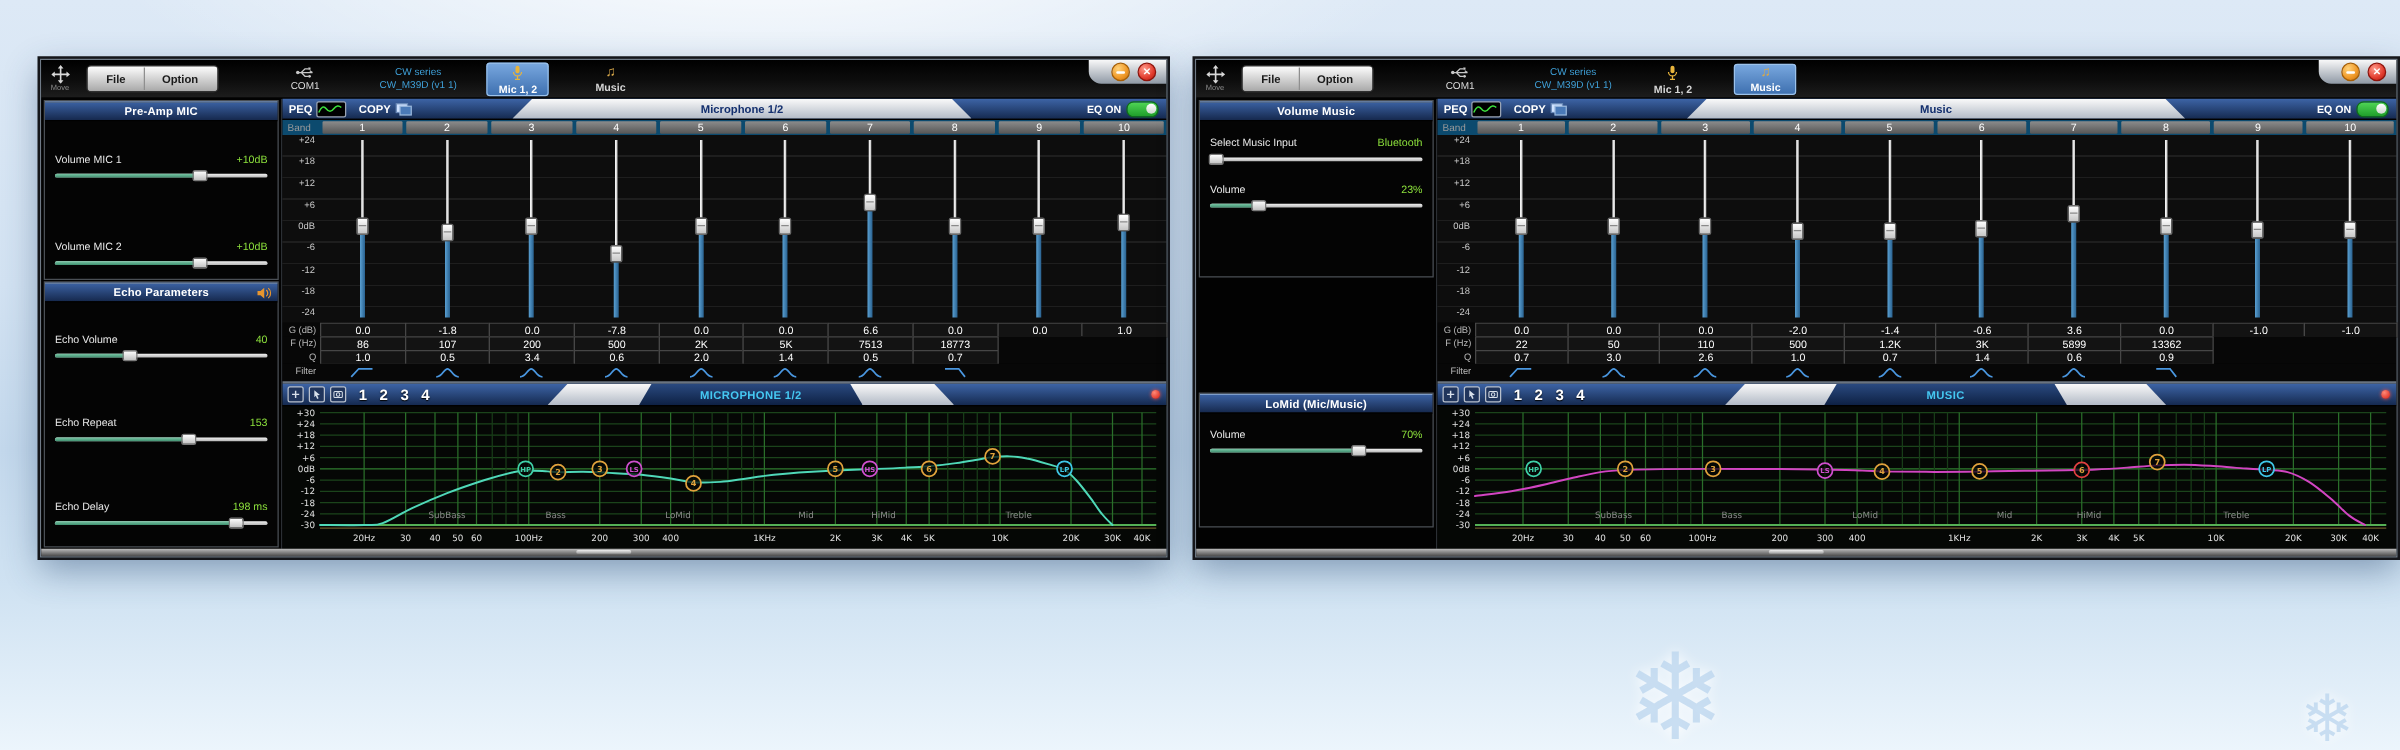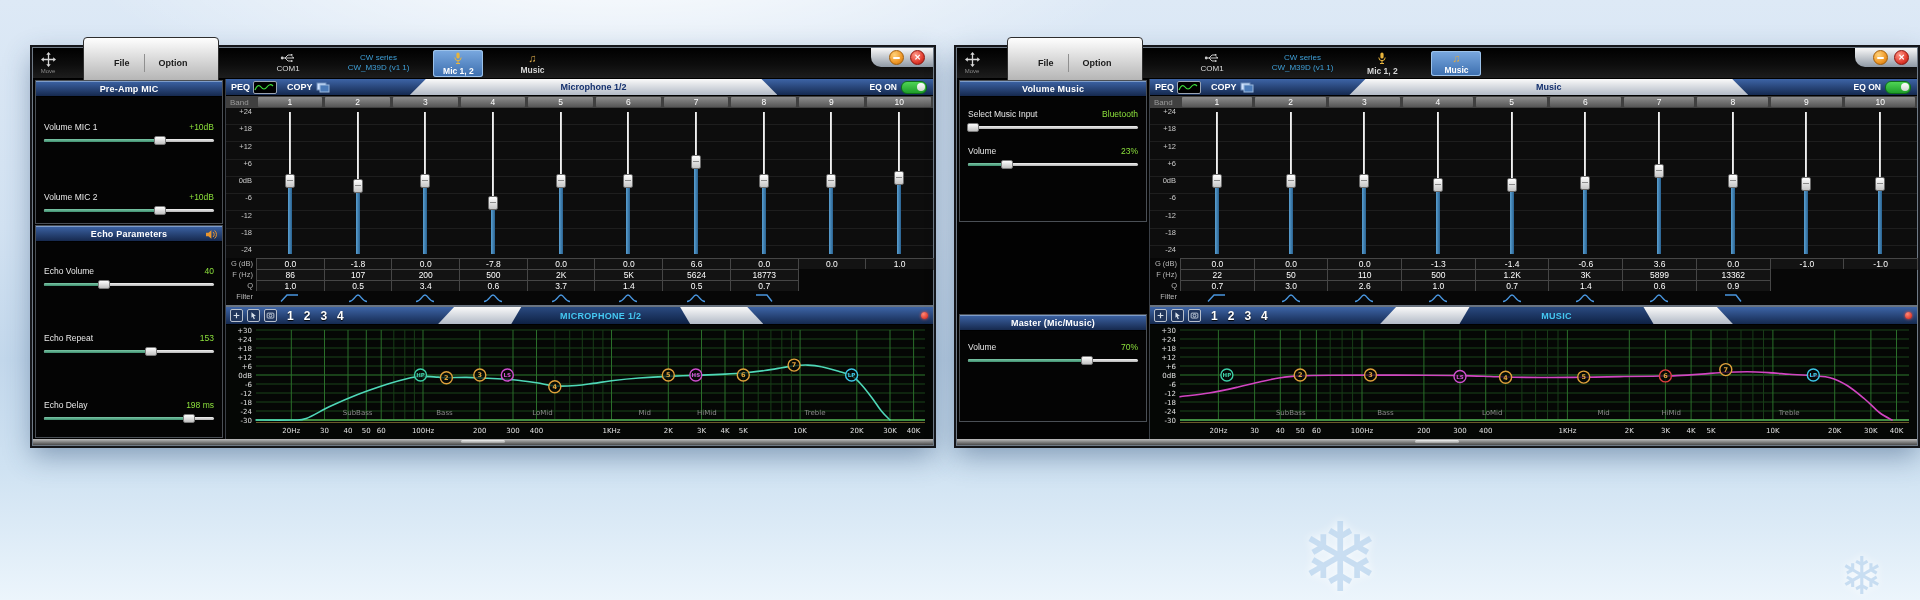--- a/index.html
+++ b/index.html
@@ -13,21 +13,21 @@
   .flake-b{left:1840px;bottom:-6px;font-size:52px}
 
   .window{position:absolute;top:47px;height:397px;background:#0b0b0b;border:1px solid #6f7a86;
     box-shadow:0 0 0 2px #15161a, 0 10px 26px rgba(40,70,110,.45)}
   #win0{left:32px;width:900px}
   #win1{left:956px;width:960px}
 
   
   .titlebar{height:30px;background:linear-gradient(180deg,#000 0%,#0d0d0d 55%,#1d1d1d 100%);display:flex;align-items:center;position:relative;border-bottom:1px solid #000}
   .tb-move{width:30px;display:flex;flex-direction:column;align-items:center;color:#8a8a8a;font-size:6px;line-height:6px;gap:1px}
-  .tb-group{display:flex;background:linear-gradient(#fefefe,#a8a8a8);border:1px solid #2e2e2e;border-radius:4px;margin-left:20px;padding:16px}
+  .tb-group{display:flex;background:linear-gradient(#fefefe,#a8a8a8);border:1px solid #2e2e2e;border-radius:4px;margin-left:6px;padding:1px}
   .tb-btn{font-size:9px;font-weight:bold;color:#1a1a1a;padding:4px 14px}
   .tb-btn+.tb-btn{border-left:1px solid #8f8f8f}
   .tb-com{display:flex;flex-direction:column;align-items:center;color:#ddd;font-size:8px;margin-left:58px;gap:1px}
   .tb-device{margin-left:48px;text-align:center;font-size:8px;color:#3fa0d8;line-height:10px;white-space:nowrap}
   .tb-tab{display:flex;flex-direction:column;align-items:center;margin-left:24px;font-size:8.5px;font-weight:bold;color:#d6d6d6;padding:2px 8px 1px;border-radius:3px;gap:1px;min-width:34px}
   .tb-tab.active{background:linear-gradient(#7aa9e0,#3c6eae);box-shadow:inset 0 0 0 1px #9cc2ea;color:#fff}
   .note-glyph{font-size:11px;line-height:11px;color:#d8a84a}
   .tb-winbtns{position:absolute;right:0;top:0;height:19px;display:flex;align-items:center;gap:6px;padding:0 8px 0 18px;background:linear-gradient(#f8f8f8,#8f99a5);border-bottom-left-radius:10px}
   .wbtn{width:13px;height:13px;border-radius:50%;display:flex;align-items:center;justify-content:center}
   .wbtn.min{background:radial-gradient(circle at 35% 30%,#ffd27a,#ef9726 60%,#c06f10);border:1px solid #a55f08}
@@ -66,21 +66,21 @@
   .waveicon{width:22px;height:11px;background:#000;border:1px solid #9aa4b4;border-radius:2px;margin-left:3px}
   .copy-lbl{font-size:9px;font-weight:bold;color:#fff;margin-left:10px}
   .copyicon{margin-left:3px}
   .eq-tab{position:absolute;left:26%;width:52%;top:0;height:16px;background:linear-gradient(#fafafa,#b2bac6);clip-path:polygon(16px 0,calc(100% - 16px) 0,100% 100%,0 100%);display:flex;align-items:center;justify-content:center}
   .eq-tab span{font-size:9px;font-weight:bold;color:#14306e}
   .eqon{position:absolute;right:6px;display:flex;align-items:center;gap:4px}
   .eqon .eqon-lbl{font-size:8.5px;font-weight:bold;color:#fff}
   .toggle{width:24px;height:11px;border-radius:6px;background:linear-gradient(#4fd455,#1f9e2a);border:1px solid #0e6e18;position:relative}
   .knob{position:absolute;right:1px;top:1px;width:8px;height:8px;border-radius:50%;background:linear-gradient(#fff,#cfd8cf)}
 
-  .band-row{display:grid;grid-template-columns:30px repeat(10,1fr);height:12px;background:#404040;align-items:center;flex:none}
+  .band-row{display:grid;grid-template-columns:30px repeat(10,1fr);height:12px;background:#0c4a6e;align-items:center;flex:none}
   .band-row .rlab{font-size:8px;color:#9a9a9a;padding-left:4px}
   .bcell{height:10px;margin:0 1.5px;background:linear-gradient(#8c8c8c,#565656);color:#fff;font-size:8.5px;text-align:center;line-height:10px;border-radius:1px}
 
   .sliders{display:grid;grid-template-columns:30px repeat(10,1fr);height:150px;flex:none;position:relative;
     background:repeating-linear-gradient(180deg,#0d0d0d 0 16.2px,#1e1e1e 16.2px 17.25px)}
   .scale{position:relative}
   .sclab{position:absolute;right:4px;font-size:7.5px;color:#cccccc;line-height:8px}
   .vcol{position:relative}
   .vtrack-top{position:absolute;left:calc(50% - 1px);width:2px;background:linear-gradient(90deg,#fff,#c4c4c4)}
   .vtrack-bot{position:absolute;left:calc(50% - 2px);width:4px;background:linear-gradient(90deg,#5aa0d2,#29618f)}
@@ -364,32 +364,32 @@
             <div class="tcell">1.0</div>
           </div>
           <div class="trow">
             <div class="rlab">F (Hz)</div>
             <div class="tcell">86</div>
             <div class="tcell">107</div>
             <div class="tcell">200</div>
             <div class="tcell">500</div>
             <div class="tcell">2K</div>
             <div class="tcell">5K</div>
-            <div class="tcell">5624</div>
+            <div class="tcell">7513</div>
             <div class="tcell">18773</div>
             <div class="tcell empty"></div>
             <div class="tcell empty"></div>
           </div>
           <div class="trow">
             <div class="rlab">Q</div>
             <div class="tcell">1.0</div>
             <div class="tcell">0.5</div>
             <div class="tcell">3.4</div>
             <div class="tcell">0.6</div>
-            <div class="tcell">3.7</div>
+            <div class="tcell">2.0</div>
             <div class="tcell">1.4</div>
             <div class="tcell">0.5</div>
             <div class="tcell">0.7</div>
             <div class="tcell empty"></div>
             <div class="tcell empty"></div>
           </div>
           <div class="trow frow">
             <div class="rlab">Filter</div>
             <div class="fcell">
               <svg width="22" height="10" viewBox="0 0 22 10">
@@ -657,21 +657,21 @@
               </div>
               <div class="hslider">
                 <div class="htrack"></div>
                 <div class="hfill" style="width: 23%;"></div>
                 <div class="hthumb" style="left: calc(23% - 6px);"></div>
               </div>
             </div>
           </div>
           <div class="section master" style="margin-top: 92px; height: 106px;">
             <div class="sec-header">
-              <span class="sec-title">Master (Mic/Music)</span>
+              <span class="sec-title">LoMid (Mic/Music)</span>
             </div>
             <div class="ctrl">
               <div class="ctrl-row">
                 <span class="lbl">Volume</span>
                 <span class="val">70%</span>
               </div>
               <div class="hslider">
                 <div class="htrack"></div>
                 <div class="hfill" style="width: 70%;"></div>
                 <div class="hthumb" style="left: calc(70% - 6px);"></div>
@@ -798,21 +798,21 @@
                 <div class="vtrack-bot" style="top: 82.875px; height: 63.125px;"></div>
                 <div class="vthumb" style="top: 68.875px;"></div>
               </div>
             </div>
           </div>
           <div class="trow">
             <div class="rlab">G (dB)</div>
             <div class="tcell">0.0</div>
             <div class="tcell">0.0</div>
             <div class="tcell">0.0</div>
-            <div class="tcell">-1.3</div>
+            <div class="tcell">-2.0</div>
             <div class="tcell">-1.4</div>
             <div class="tcell">-0.6</div>
             <div class="tcell">3.6</div>
             <div class="tcell">0.0</div>
             <div class="tcell">-1.0</div>
             <div class="tcell">-1.0</div>
           </div>
           <div class="trow">
             <div class="rlab">F (Hz)</div>
             <div class="tcell">22</div>

